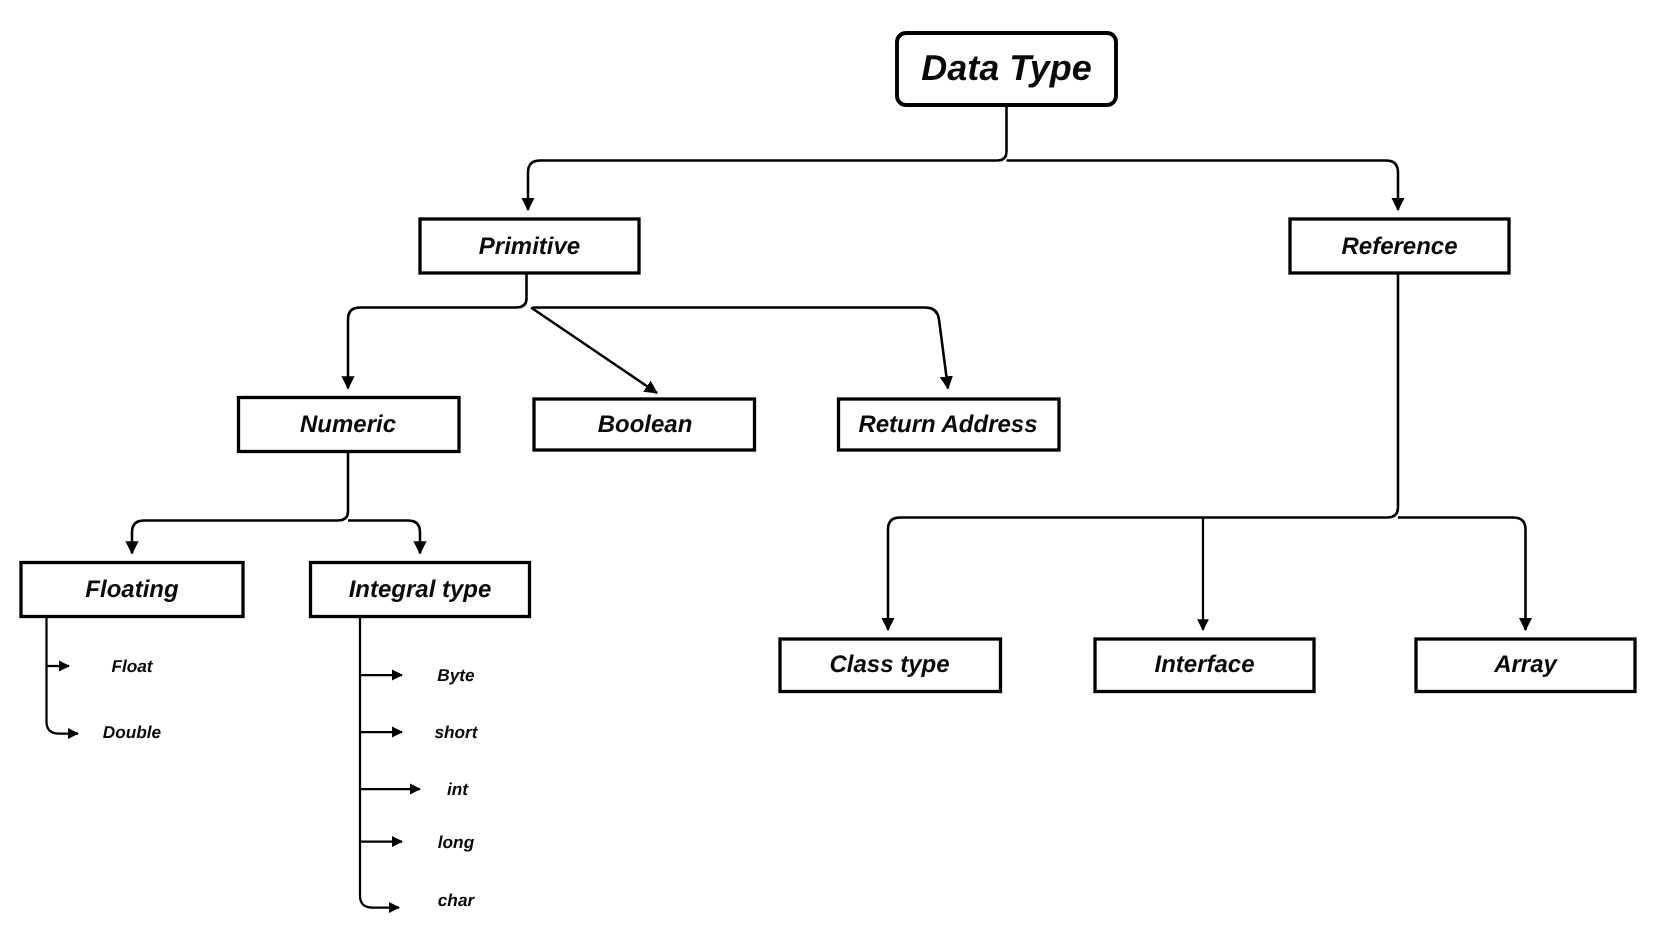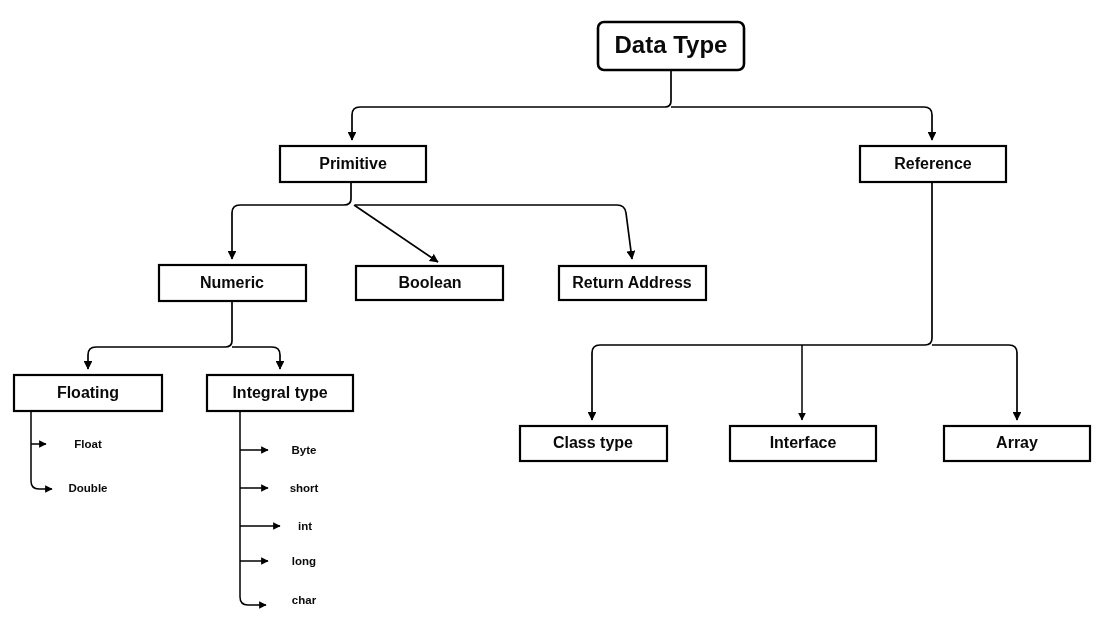--- a/index.html
+++ b/index.html
@@ -11,20 +11,21 @@
     width: 1110px;
     height: 632px;
     font-family: "Liberation Sans", sans-serif;
     overflow: hidden;
   }
   #diagram-root {
     position: relative;
     width: 1110px;
     height: 632px;
     background: #ffffff;
+    font-style: italic;
   }
   svg#diagram-svg {
     position: absolute;
     top: 0; left: 0;
     width: 1110px;
     height: 632px;
     display: block;
   }
   .node-box {
     fill: #ffffff;

